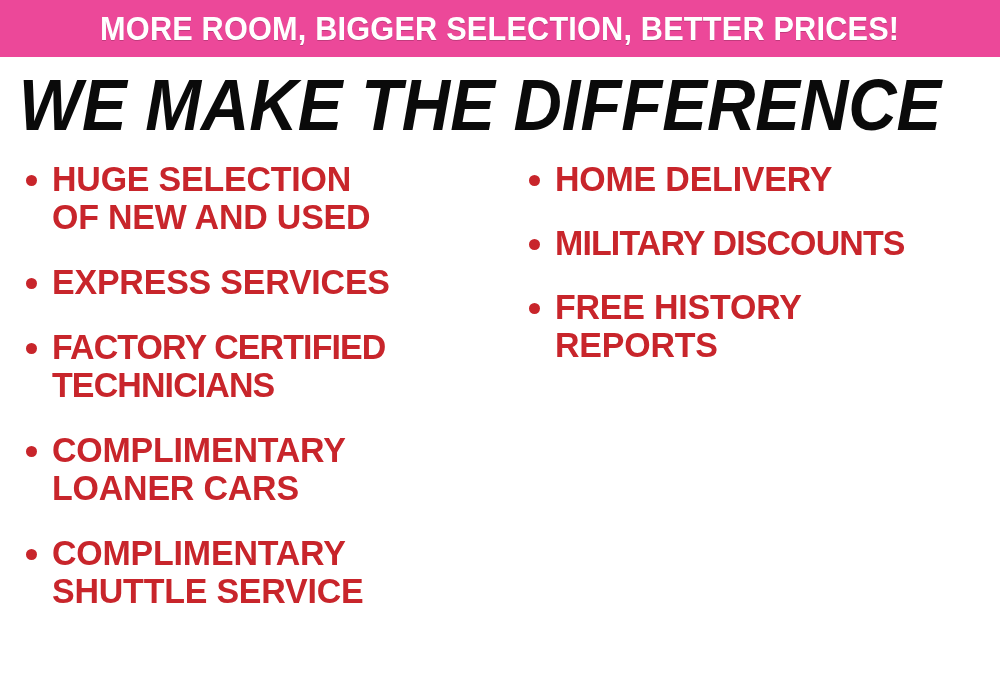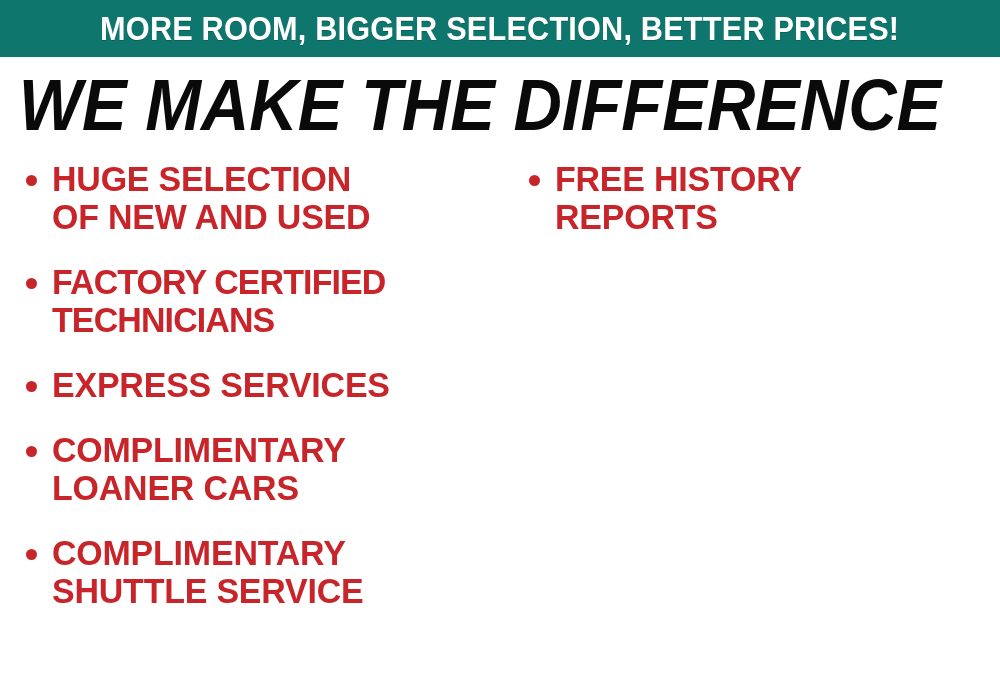--- a/index.html
+++ b/index.html
@@ -18,21 +18,21 @@
     -webkit-font-smoothing: antialiased;
   }
 
   
   .banner {
     position: absolute;
     left: 0;
     top: 0;
     width: 1000px;
     height: 57px;
-    background: #0f766e;
+    background: #ec4899;
     display: flex;
     align-items: center;
     justify-content: center;
     box-sizing: border-box;
   }
   .banner-text {
     color: #ffffff;
     font-family: "Liberation Sans", sans-serif;
     font-weight: bold;
     font-size: 33px;
@@ -135,48 +135,56 @@
     <div class="col col-left">
 
       <div class="bullet-item">
         <span class="dot"></span>
         <span class="bullet-text">HUGE SELECTION
 OF NEW AND USED</span>
       </div>
 
       <div class="bullet-item">
         <span class="dot"></span>
-        <span class="bullet-text tight">FACTORY CERTIFIED
-TECHNICIANS</span>
+        <span class="bullet-text">EXPRESS SERVICES</span>
       </div>
 
       <div class="bullet-item">
         <span class="dot"></span>
-        <span class="bullet-text">EXPRESS SERVICES</span>
+        <span class="bullet-text tight">FACTORY CERTIFIED
+TECHNICIANS</span>
       </div>
 
       <div class="bullet-item">
         <span class="dot"></span>
         <span class="bullet-text">COMPLIMENTARY
 LOANER CARS</span>
       </div>
 
       <div class="bullet-item">
         <span class="dot"></span>
         <span class="bullet-text">COMPLIMENTARY
 SHUTTLE SERVICE</span>
       </div>
 
     </div>
 
     <div class="col col-right">
 
 
+      <div class="bullet-item">
+        <span class="dot"></span>
+        <span class="bullet-text">HOME DELIVERY</span>
+      </div>
 
 
+      <div class="bullet-item">
+        <span class="dot"></span>
+        <span class="bullet-text tight">MILITARY DISCOUNTS</span>
+      </div>
 
 
       <div class="bullet-item">
         <span class="dot"></span>
         <span class="bullet-text">FREE HISTORY
 REPORTS</span>
       </div>
 
     </div>
 

